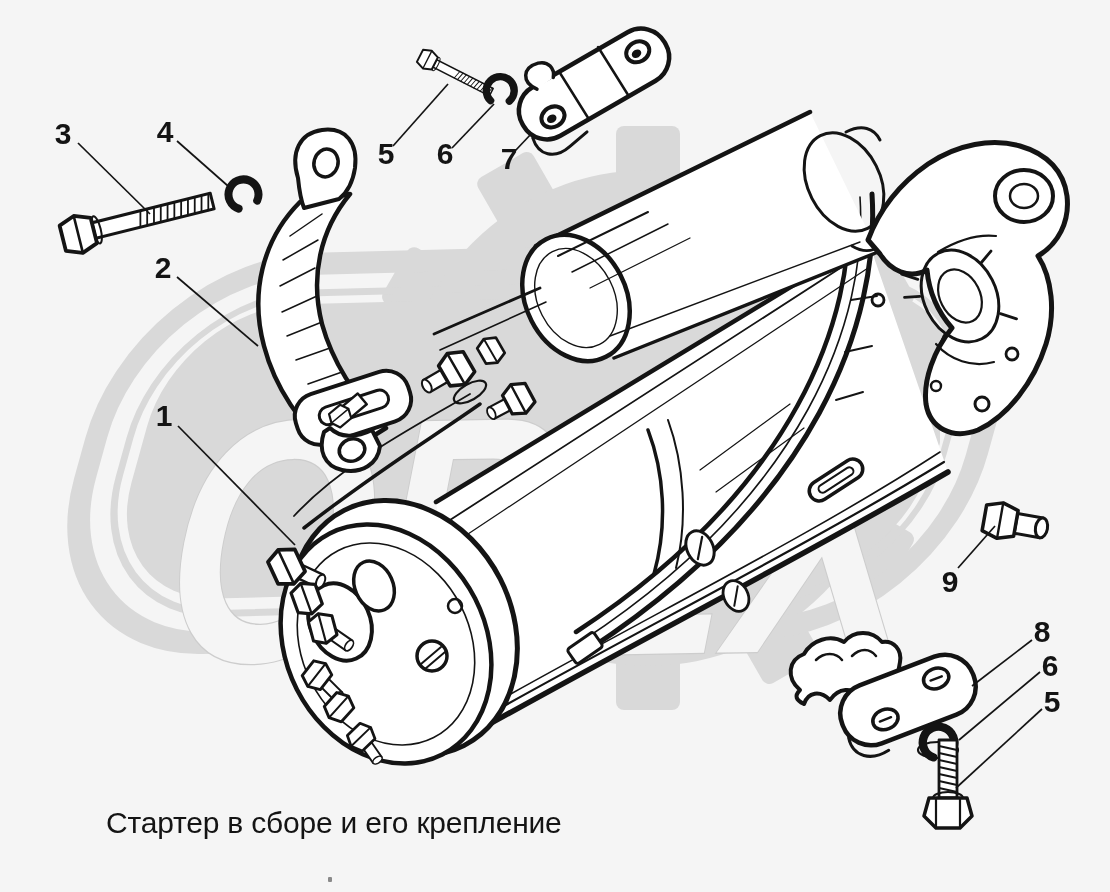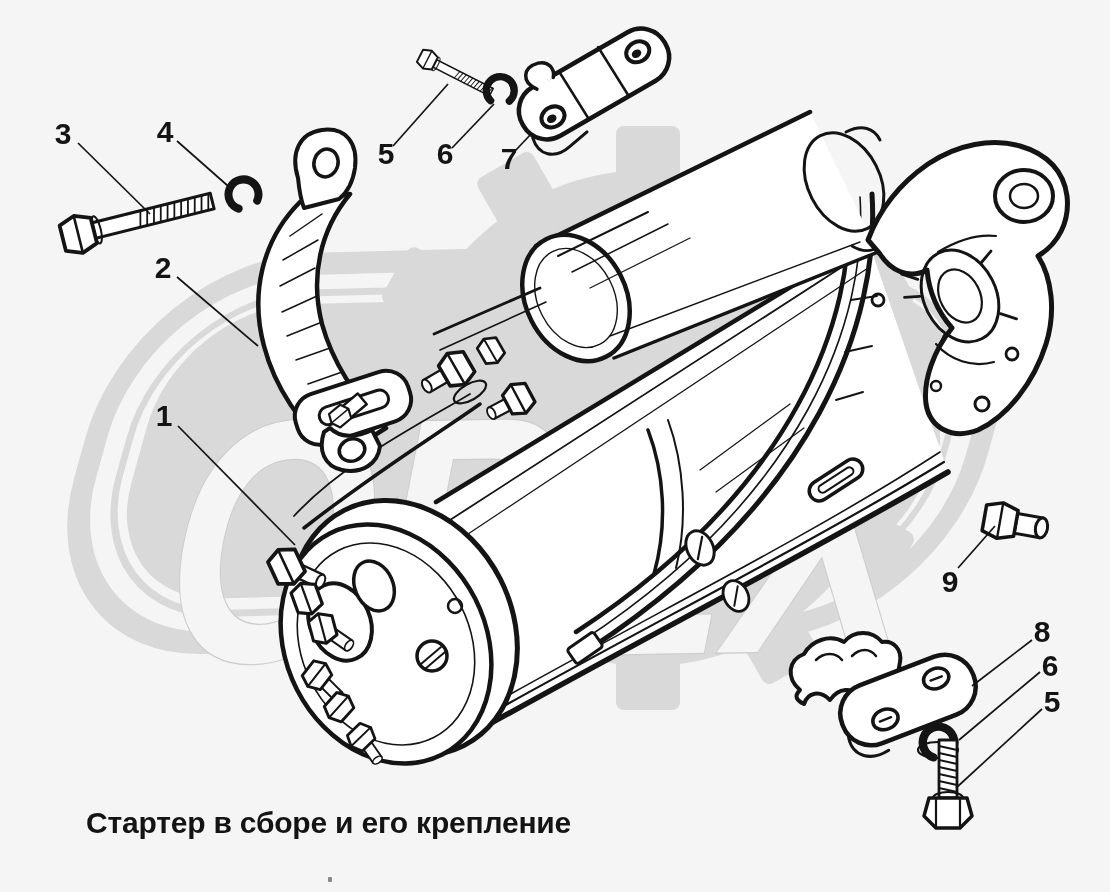--- a/index.html
+++ b/index.html
@@ -12,21 +12,21 @@
   .ink{stroke:var(--ink);fill:none;stroke-linecap:round;stroke-linejoin:round;}
   .inkf{stroke:var(--ink);fill:var(--paper);stroke-linecap:round;stroke-linejoin:round;}
   .paperf{fill:var(--paper);stroke:none;}
   .wm-fill{fill:var(--wm);stroke:none;}
   .wm-stroke{stroke:var(--wm);fill:none;}
   .bgf{fill:var(--bg);stroke:none;}
   .wm-text{fill:var(--wm-letter);stroke:var(--wm-outline);stroke-width:2.5px;paint-order:stroke;
            font-family:"Liberation Sans",sans-serif;font-weight:bold;}
   .num{fill:var(--ink);font:600 30px "Liberation Sans",sans-serif;text-anchor:middle;}
   .leader{stroke:var(--ink);stroke-width:1.7;fill:none;}
-  .caption{position:absolute;left:86px;top:806px;font-size:30px;font-weight:bold;
+  .caption{position:absolute;left:106px;top:806px;font-size:30px;font-weight:normal;
            letter-spacing:-0.2px;color:#141414;white-space:nowrap;}
   .speck{position:absolute;left:328px;top:877px;width:4px;height:5px;background:#666;opacity:.75;border-radius:1px;}
 </style>
 </head>
 <body>
 
 <div class="stage" style="background: rgb(245, 245, 245);">
 <svg width="1110" height="892" viewBox="0 0 1110 892">
   <defs>
     <g id="hx">

